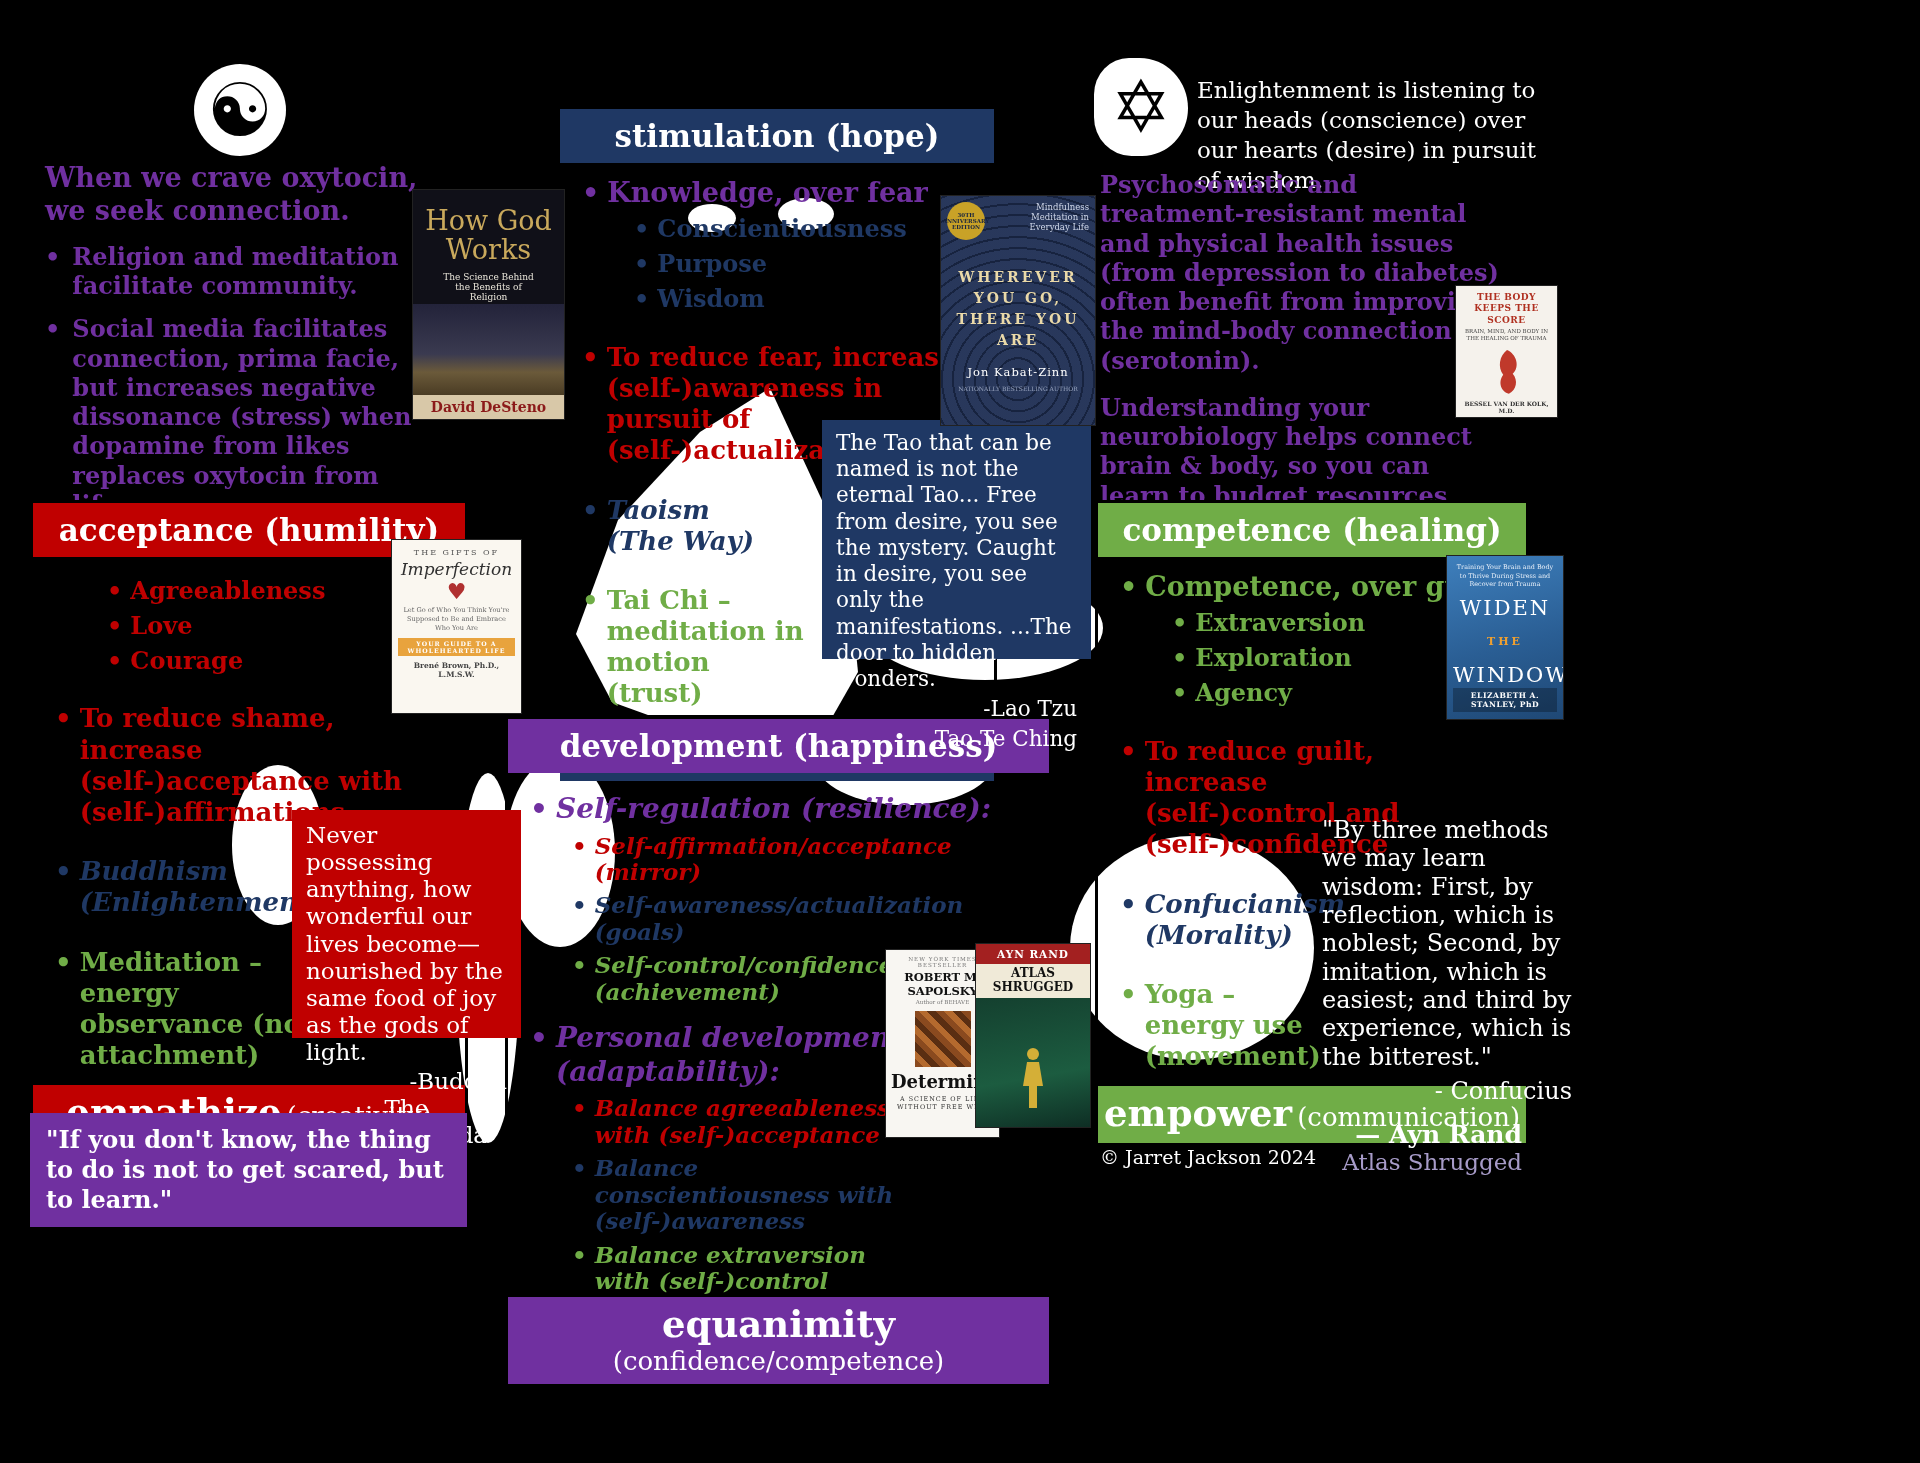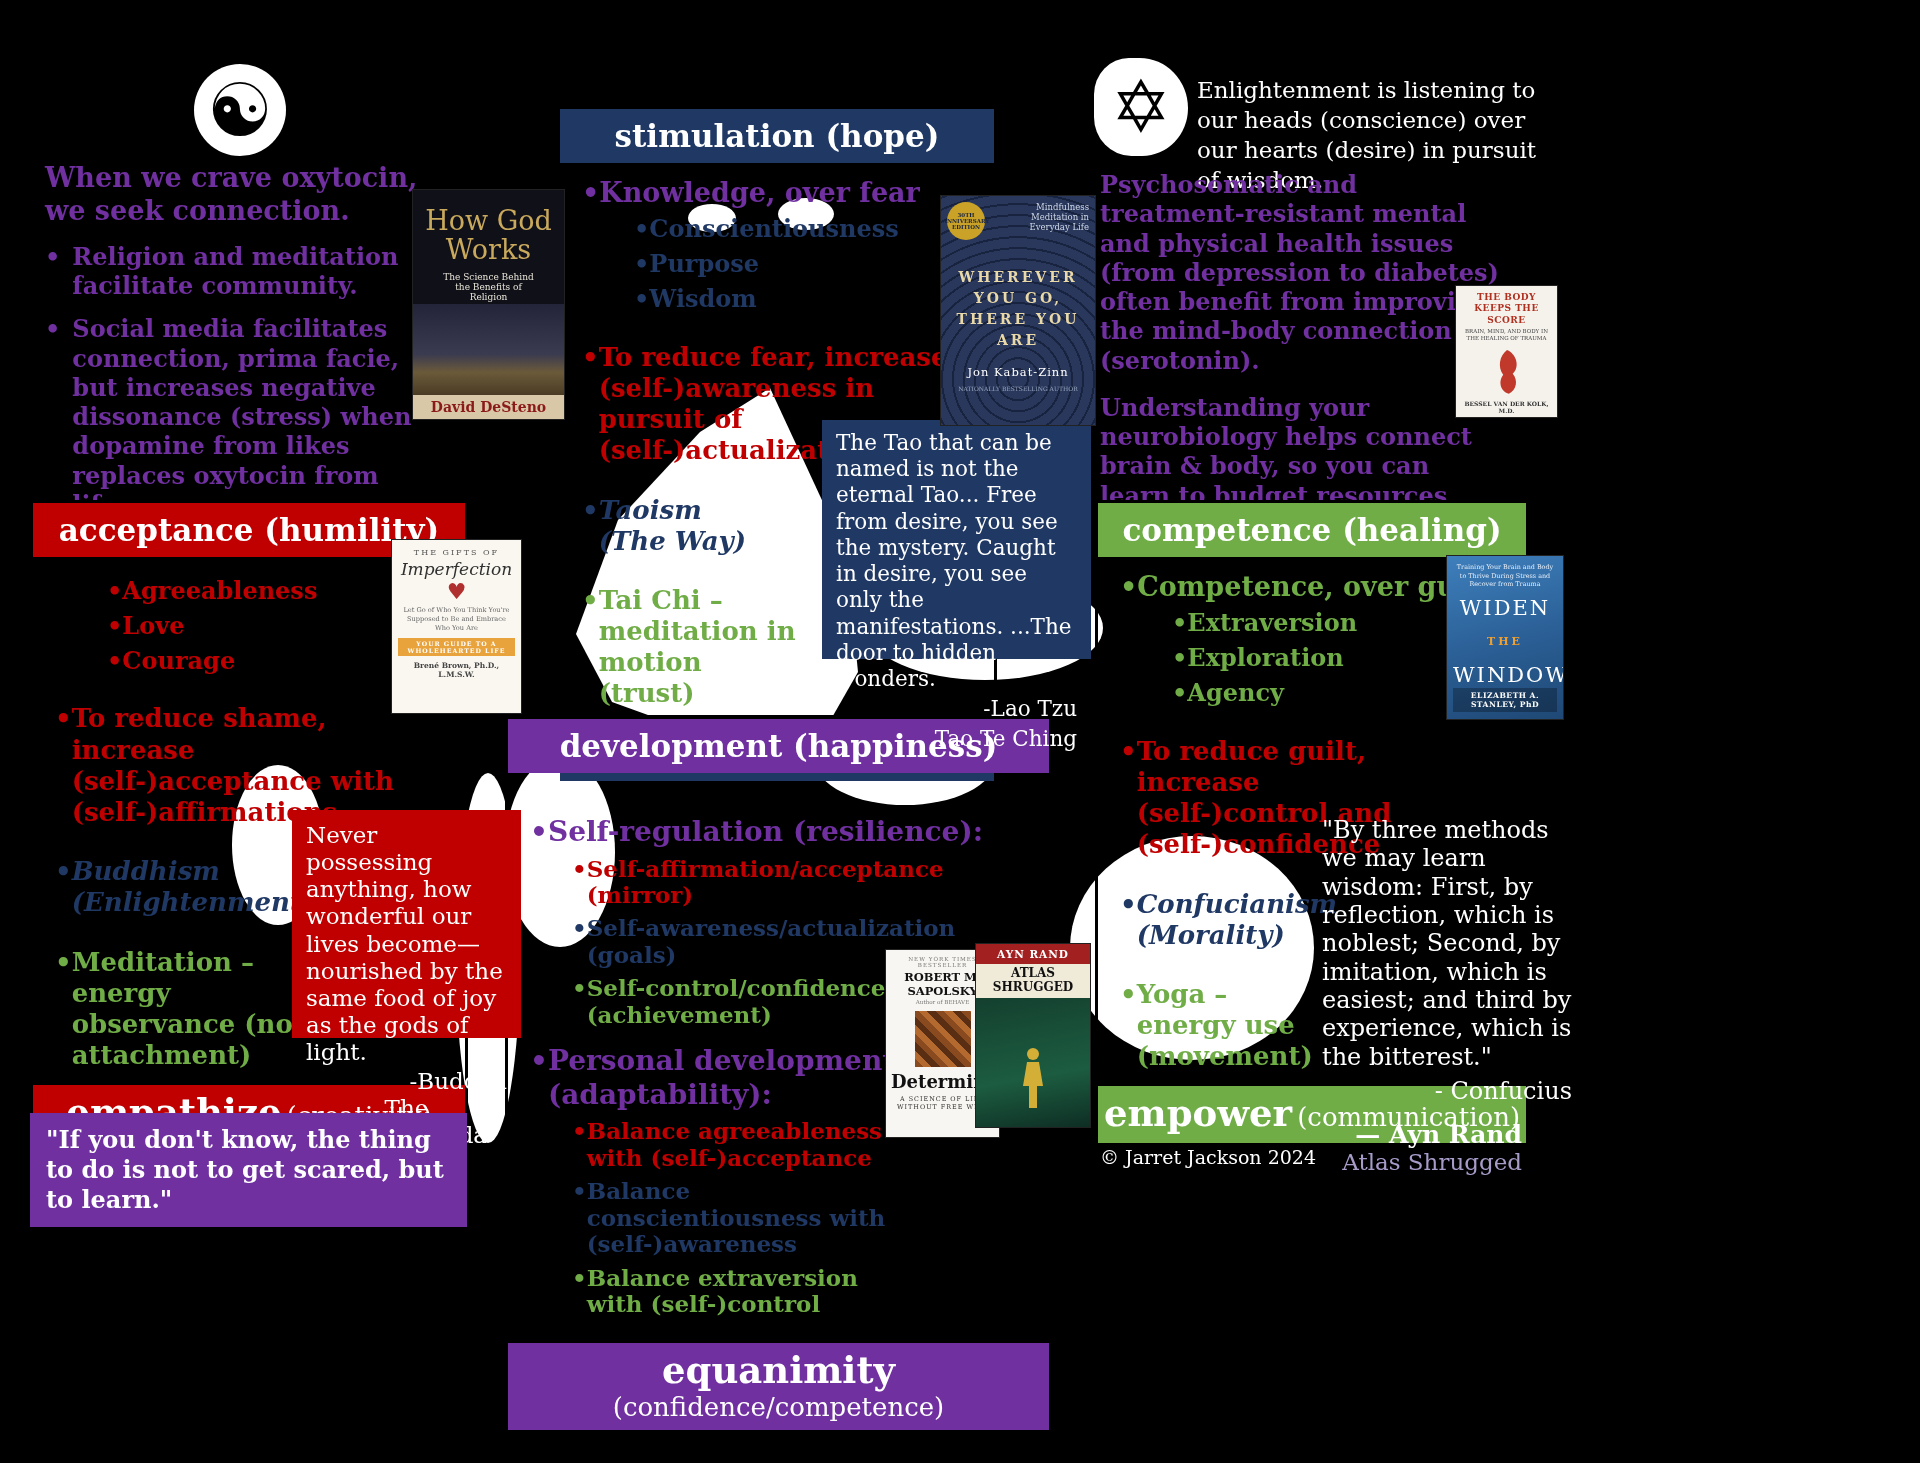--- a/index.html
+++ b/index.html
@@ -23,36 +23,36 @@
   .green-bd{border-color:#70ad47}
 
   
   .pillar{position:absolute;border:3px solid;display:flex;flex-direction:column;z-index:2;}
   .pillar-header{color:#fff;text-align:center;font-weight:bold;font-size:31px;padding:9px 4px;}
   .pillar-body{flex:1;padding:14px 22px;}
   .pillar-footer{color:#fff;text-align:center;padding:5px 4px 8px 4px;}
   .f-main{font-size:37px;font-weight:bold;}
   .f-sub{font-size:26px;}
 
-  .line{display:flex;align-items:flex-start;gap:0;font-weight:bold;line-height:1.2;}
+  .line{display:flex;align-items:flex-start;gap:8px;font-weight:bold;line-height:1.2;}
   .dot::before{content:"•";}
   .lead{font-size:27px;}
   .sub{font-size:24px;margin-left:52px;margin-top:6px;}
   .gap{margin-top:28px;font-size:26px;}
   .ital .txt{font-style:italic;}
   .blk{display:block;}
   .practice{max-width:230px;display:inline-block;}
   #acceptance .practice{max-width:255px;}
   #competence .practice{max-width:185px;}
   #stimulation .practice{max-width:205px;}
 
   
   #development .sec{font-size:28px;margin-top:16px;}
   #development .dsub{font-size:23px;margin-left:42px;margin-top:7px;line-height:1.15;}
-  #development .pillar-body{padding:26px 22px;}
+  #development .pillar-body{padding:3px 22px;font-style:italic;}
 
   
   .ptext{font-weight:bold;font-size:24px;line-height:1.22;z-index:2;}
   .ptext p{margin:0 0 18px 0;}
   #intro-block{left:45px;top:162px;width:382px;}
   #intro-block .lead-p{font-size:27px;margin-bottom:14px;}
   #intro-block .ib{display:flex;gap:12px;margin-top:14px;font-size:24px;line-height:1.22;font-weight:bold;}
   #enlighten-text{left:1197px;top:76px;width:352px;color:#fff;font-size:23px;line-height:1.3;z-index:2;}
   #neuro-text{left:1100px;top:170px;width:406px;}
   #confucius{left:1322px;top:816px;width:250px;color:#fff;font-size:24px;line-height:1.18;z-index:3;}

